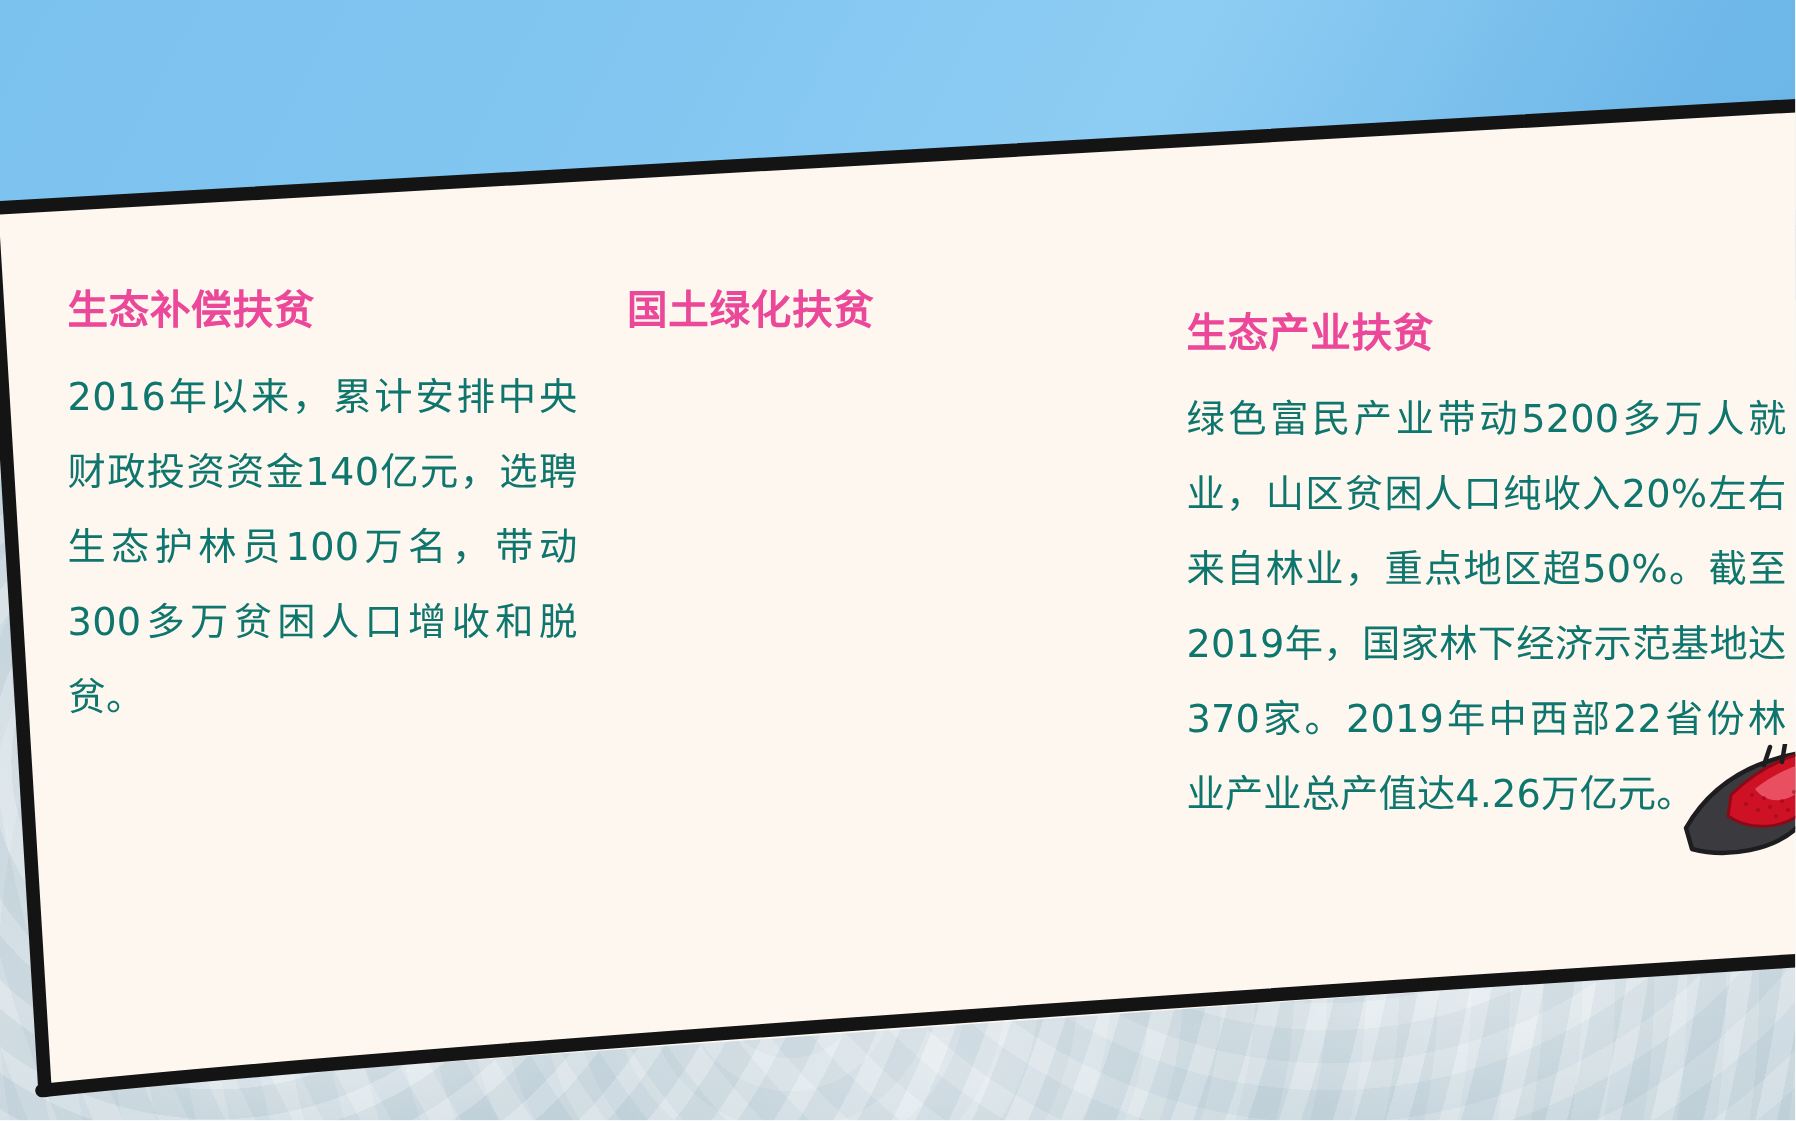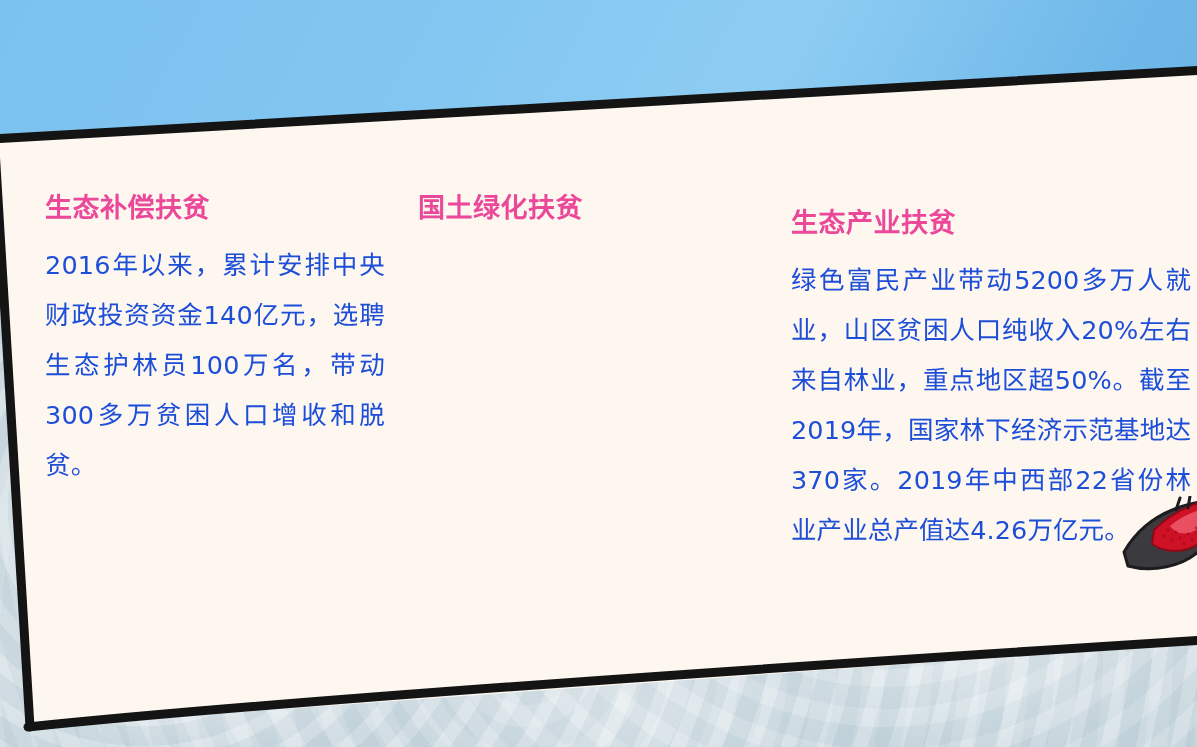--- a/index.html
+++ b/index.html
@@ -112,21 +112,21 @@
     color: #ec4899;
     letter-spacing: 0.5px;
     line-height: 1.2;
     margin: 0 0 16px 0;
     white-space: nowrap;
   }
 
   .col-body {
     font-size: 25.5px;
     font-weight: 400;
-    color: #1d4ed8;
+    color: #0f766e;
     line-height: 50px;
     letter-spacing: 0.2px;
     margin: 0;
     text-align: justify;
     text-justify: inter-character;
   }
 
   .col-3 .col-body { letter-spacing: 0.1px; }
 </style>
 </head>

